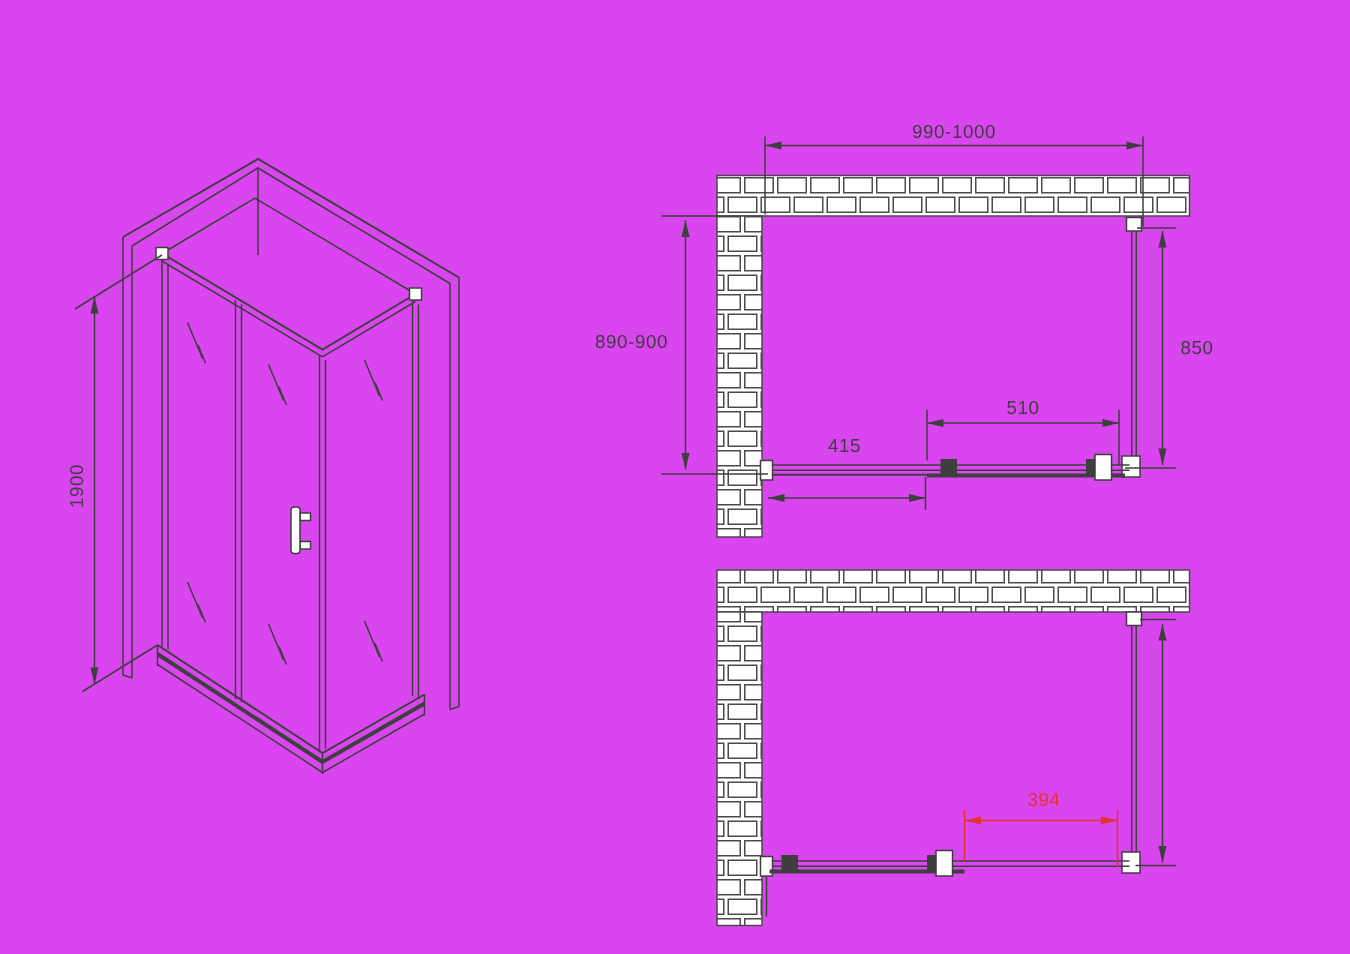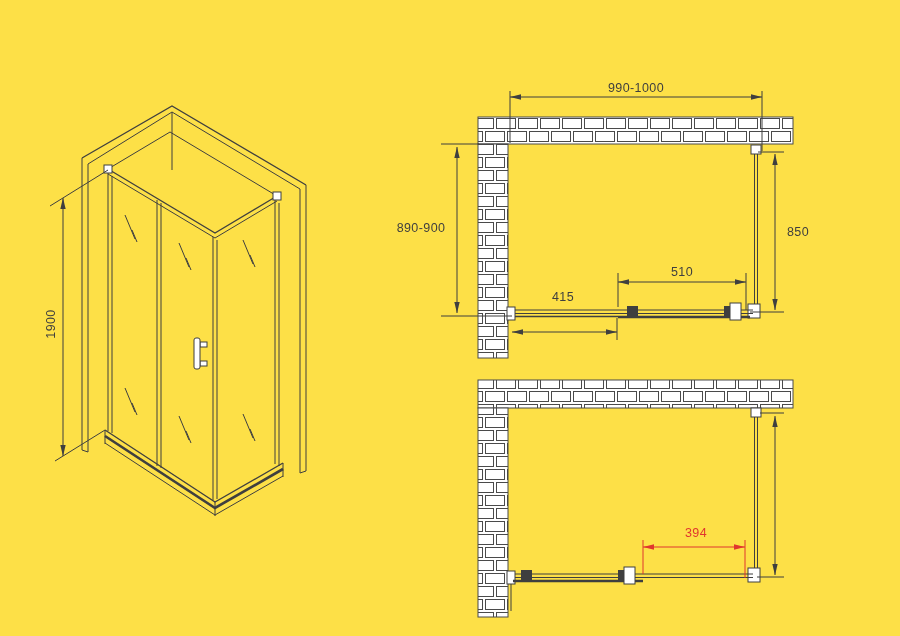--- a/index.html
+++ b/index.html
@@ -1,16 +1,16 @@
 <!DOCTYPE html>
 <html><head>
 <meta charset="utf-8">
 <style>
   html,body{margin:0;padding:0;background:#ffffff;}
-  .page{position:relative;width:900px;height:636px;background:#fde047;overflow:hidden;
+  .page{position:relative;width:900px;height:636px;background:#d946ef;overflow:hidden;
         font-family:"Liberation Sans", sans-serif;}
   svg{display:block;}
   text{font-family:"Liberation Sans", sans-serif;font-size:12.5px;fill:#3f3f3f;letter-spacing:.4px;}
   .red-text{fill:#e0362e;}
   .ln{stroke:#3f3f3f;stroke-width:1;fill:none;}
   .ln12{stroke:#3f3f3f;stroke-width:1.3;fill:none;}
   .thick{stroke:#3f3f3f;stroke-width:2.6;fill:none;}
   .redln{stroke:#e0362e;stroke-width:1;fill:none;}
   .blk{fill:#3f3f3f;stroke:none;}
   .redblk{fill:#e0362e;stroke:none;}

